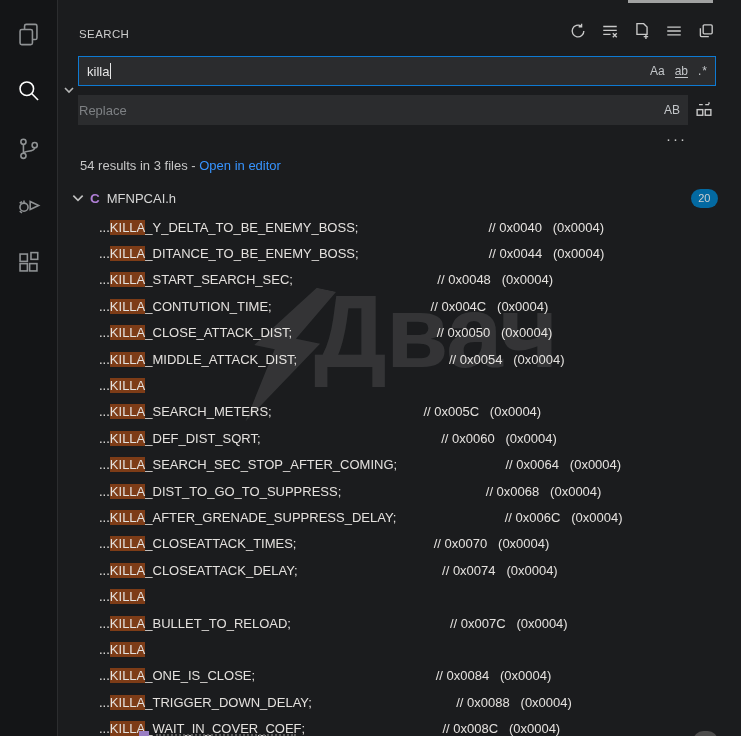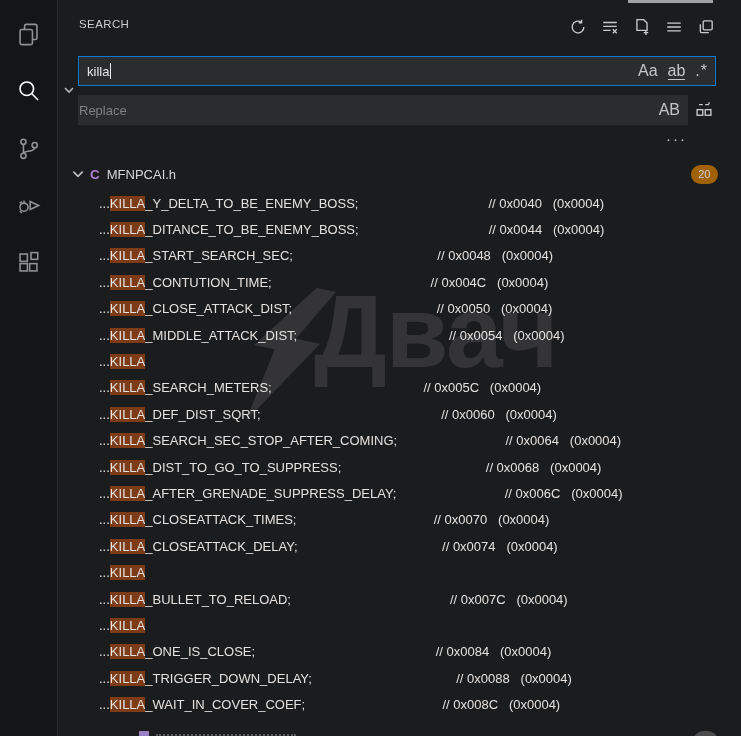--- a/index.html
+++ b/index.html
@@ -11,42 +11,42 @@
   .activity-bar { position:absolute; left:0; top:0; bottom:0; width:58px;
     background:#141517; border-right:1px solid #2c2d2f;
     display:flex; flex-direction:column; align-items:center; padding-top:8px; z-index:2; }
   .ab-item { width:48px; height:57px; display:flex; align-items:center; justify-content:center;
     color:#8f9294; cursor:pointer; }
   .ab-item.active { color:#ffffff; }
   .ab-item svg { width:27px; height:27px; stroke:currentColor; fill:none; stroke-width:1.4; }
 
   
   .panel { position:absolute; left:59px; right:0; top:0; bottom:0; }
-  .panel-header { display:flex; justify-content:space-between; align-items:flex-start;
+  .panel-header { display:flex; justify-content:space-between; align-items:flex-end;
     padding:18px 26px 0 20px; height:40px; }
   .panel-title { font-size:11.5px; color:#cccccc; letter-spacing:.4px; }
   .toolbar { display:flex; gap:14px; }
   .tb-btn { width:18px; height:18px; color:#c9c9c9; cursor:pointer; }
   .tb-btn svg { width:18px; height:18px; stroke:currentColor; fill:none; stroke-width:1.2; }
 
   
   .search-area { display:flex; margin-top:16px; }
   .toggle { width:19px; height:70px; display:flex; align-items:center; justify-content:center;
     color:#b5b5b5; cursor:pointer; }
   .toggle svg { width:12px; height:12px; stroke:currentColor; fill:none; stroke-width:1.6; }
   .inputs { flex:1; margin-right:25px; display:flex; flex-direction:column; gap:9px; }
   .input-box { position:relative; height:30px; background:#2b2c2e; border:1px solid #2b2c2e;
     display:flex; align-items:center; font-size:13px; cursor:text; }
   .input-box.focused { border-color:#0e7ad3; }
   .input-text { padding-left:8px; color:#e6e6e6; }
   .caret { display:inline-block; width:1px; height:16px; background:#e6e6e6; margin-left:1px;
     vertical-align:-3px; }
   .placeholder { color:#7e8184; }
   .opts { position:absolute; right:7px; top:0; bottom:0; display:flex; align-items:center;
-    gap:10px; color:#c3c6c9; font-size:16px; }
+    gap:10px; color:#c3c6c9; font-size:12px; }
   .opt { cursor:pointer; line-height:1; }
   .opt-word { border-bottom:1px solid #c3c6c9; }
   .opt-regex { letter-spacing:1px; }
   .replace-row { display:flex; align-items:center; }
   .replace-row .input-box { flex:1; }
   .replace-all-btn { width:22px; height:22px; margin-left:6px; color:#c9c9c9; cursor:pointer; }
   .replace-all-btn svg { width:20px; height:20px; stroke:currentColor; fill:none; stroke-width:1.1; }
   .more-row { display:flex; justify-content:flex-end; padding-right:29px; margin-top:1px;
     height:14px; }
   .more-dots { color:#c9c9c9; font-size:15px; letter-spacing:2px; line-height:8px; cursor:pointer; }
@@ -55,21 +55,21 @@
   .summary { margin:9px 0 0 21px; font-size:13px; color:#c6c6c6; }
   .summary .link { color:#3794ff; cursor:pointer; }
   .summary .sep { white-space:pre; }
 
   
   .file-row { display:flex; align-items:center; height:25px; margin-top:13px;
     padding:0 23px 0 12px; font-size:13px; color:#d6d6d6; cursor:pointer; }
   .file-chevron { width:16px; height:16px; color:#c0c0c0; margin-right:3px; }
   .file-chevron svg { width:14px; height:14px; stroke:currentColor; fill:none; stroke-width:1.4; }
   .c-icon { color:#b07fd6; font-weight:700; font-size:13.5px; margin-right:7px; }
-  .badge { margin-left:auto; background:#a16207; color:#cfcfcf; font-size:11px;
+  .badge { margin-left:auto; background:#0369a1; color:#cfcfcf; font-size:11px;
     border-radius:11px; padding:2.5px 7.5px; line-height:1.2; }
 
   
   .results { margin-top:3px; }
   .result-row { height:26.4px; display:flex; align-items:center; padding-left:40px;
     font-size:13px; color:#e4e1de; white-space:pre; cursor:pointer; }
   .match { background:#7d3c17; }
 
   
   .watermark { position:absolute; left:248px; top:279px; z-index:5; pointer-events:none;
@@ -226,20 +226,23 @@
                 </svg>
             </span>
           </span>
         </div>
         <div class="more-row">
           <span class="more-dots">···</span>
         </div>
       </div>
     </div>
 
+    <div class="summary">
+      <span>54 results in 3 files</span><span class="sep"> - </span><span class="link">Open in editor</span>
+    </div>
 
     <div class="file-row">
       <span class="file-chevron">
         <svg viewBox="0 0 12 12">
             <path d="M2 4l4 4 4-4"></path>
           </svg>
       </span>
       <span class="c-icon">C</span>
       <span class="file-name">MFNPCAI.h</span>
       <span class="badge">20</span>

